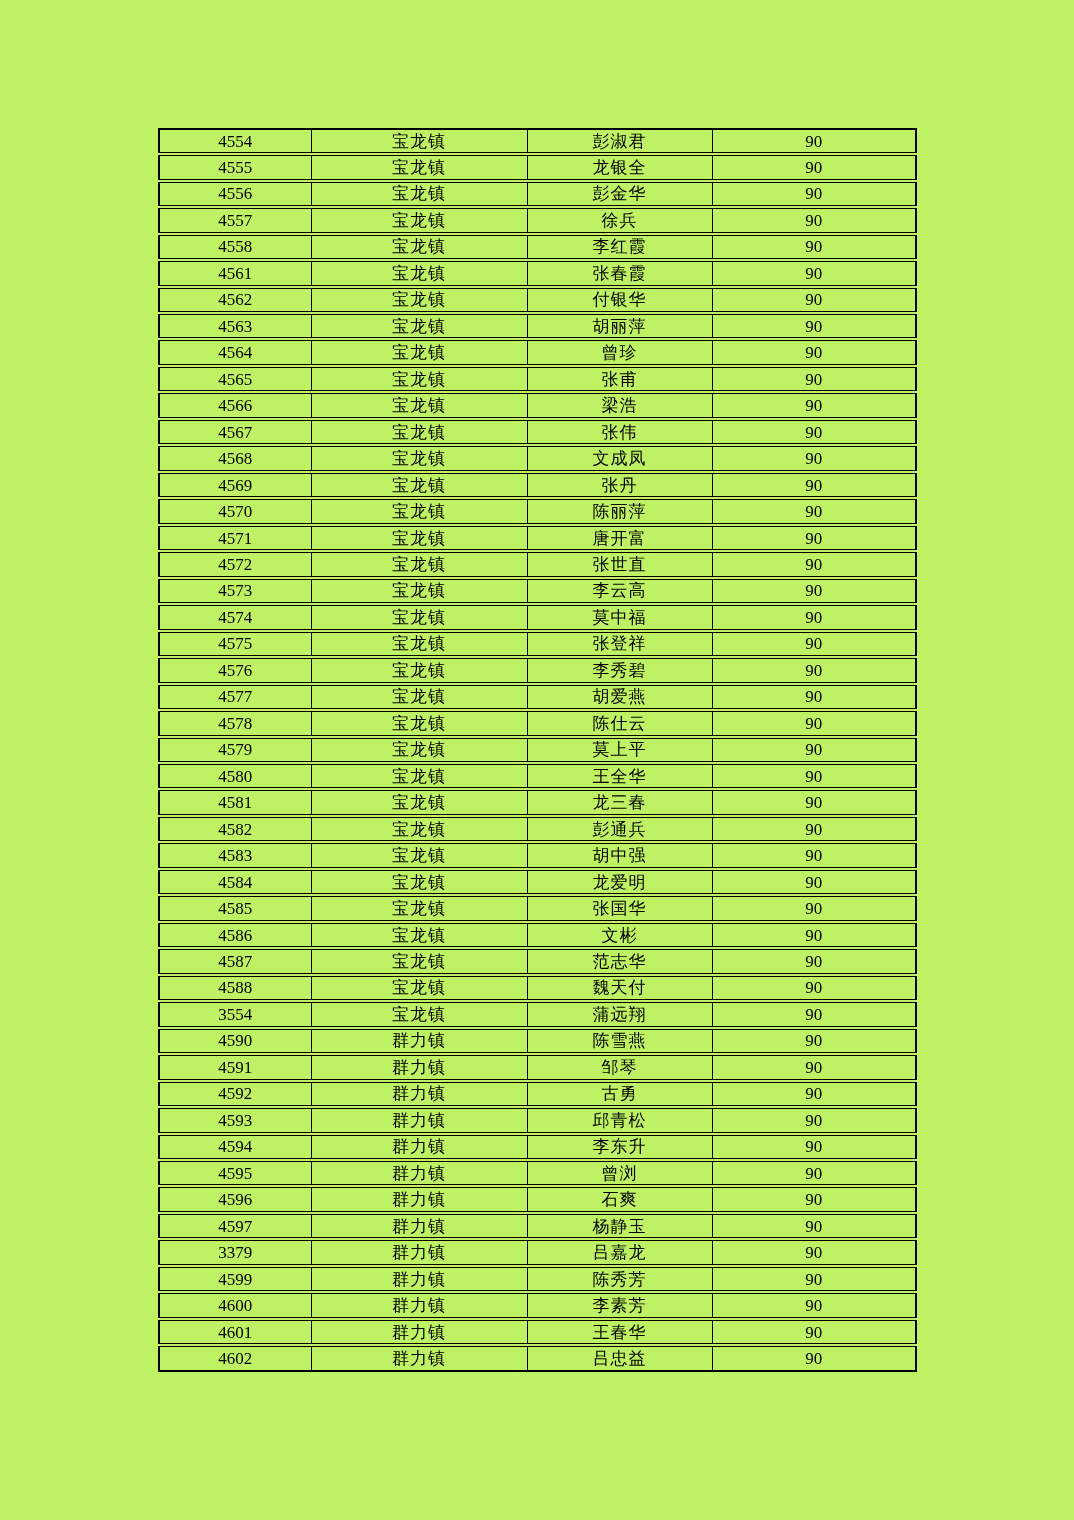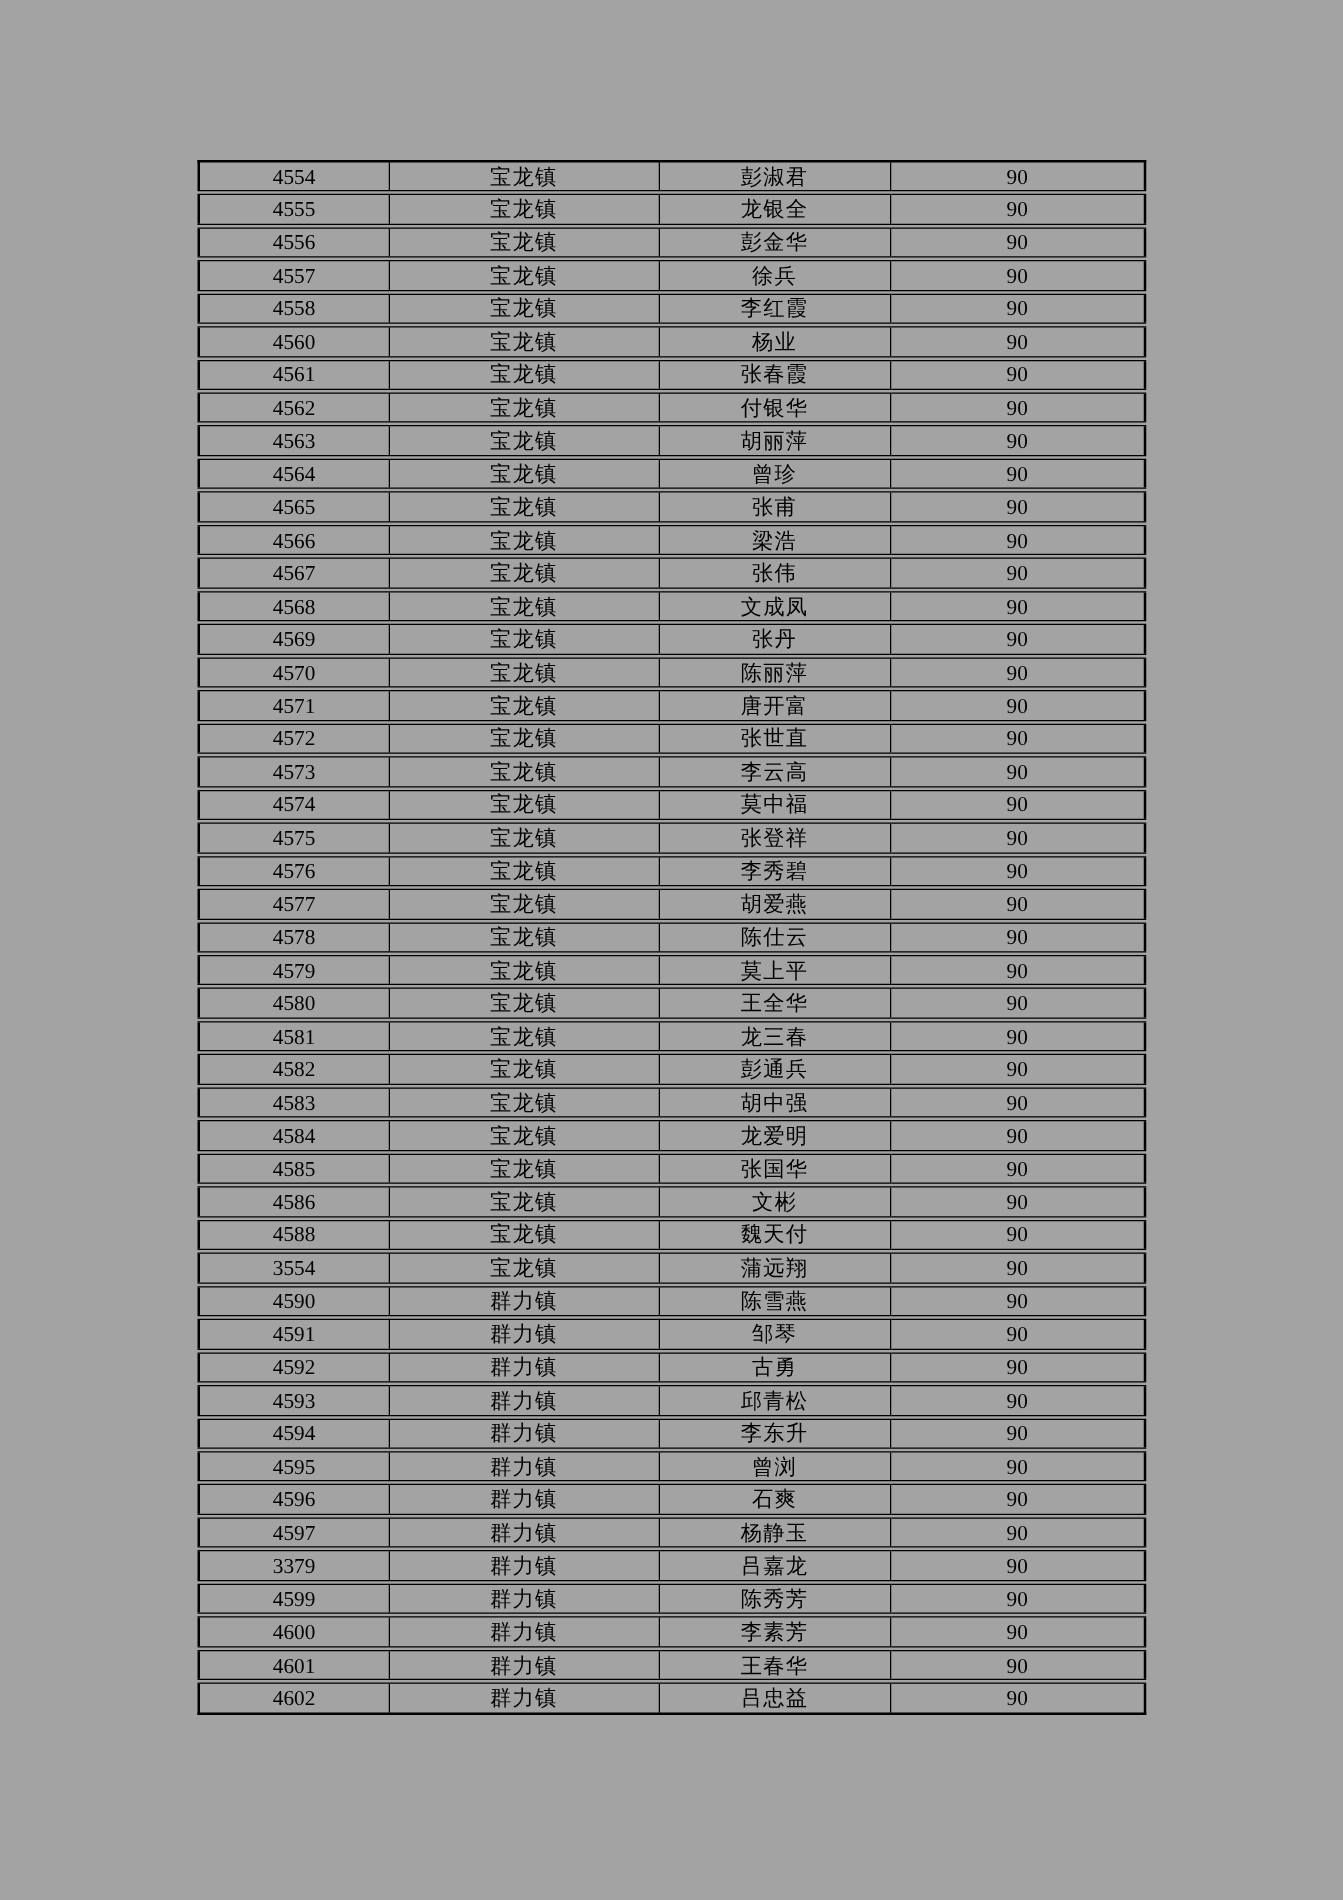--- a/index.html
+++ b/index.html
@@ -11,21 +11,21 @@
     height: 1520px;
     background: #ffffff;
     position: relative;
     font-family: "Liberation Serif", "DejaVu Serif", serif;
   }
   .page {
     position: absolute;
     left: 0; top: 0;
     width: 1074px;
     height: 1520px;
-    background: #a3a3a3;
+    background: #bef264;
   }
   table.score-table {
     position: absolute;
     left: 158px;
     top: 128px;
     width: 757px;
     height: 1244px;
     border-collapse: collapse;
     table-layout: fixed;
     border: 2px solid #000000;
@@ -86,26 +86,20 @@
           <td class="cell-name">徐兵</td>
           <td class="cell-score">90</td>
         </tr>
         <tr>
           <td class="cell-serial">4558</td>
           <td class="cell-town">宝龙镇</td>
           <td class="cell-name">李红霞</td>
           <td class="cell-score">90</td>
         </tr>
         <tr>
-          <td class="cell-serial">4560</td>
-          <td class="cell-town">宝龙镇</td>
-          <td class="cell-name">杨业</td>
-          <td class="cell-score">90</td>
-        </tr>
-        <tr>
           <td class="cell-serial">4561</td>
           <td class="cell-town">宝龙镇</td>
           <td class="cell-name">张春霞</td>
           <td class="cell-score">90</td>
         </tr>
         <tr>
           <td class="cell-serial">4562</td>
           <td class="cell-town">宝龙镇</td>
           <td class="cell-name">付银华</td>
           <td class="cell-score">90</td>
@@ -245,20 +239,26 @@
         <tr>
           <td class="cell-serial">4585</td>
           <td class="cell-town">宝龙镇</td>
           <td class="cell-name">张国华</td>
           <td class="cell-score">90</td>
         </tr>
         <tr>
           <td class="cell-serial">4586</td>
           <td class="cell-town">宝龙镇</td>
           <td class="cell-name">文彬</td>
+          <td class="cell-score">90</td>
+        </tr>
+        <tr>
+          <td class="cell-serial">4587</td>
+          <td class="cell-town">宝龙镇</td>
+          <td class="cell-name">范志华</td>
           <td class="cell-score">90</td>
         </tr>
         <tr>
           <td class="cell-serial">4588</td>
           <td class="cell-town">宝龙镇</td>
           <td class="cell-name">魏天付</td>
           <td class="cell-score">90</td>
         </tr>
         <tr>
           <td class="cell-serial">3554</td>

